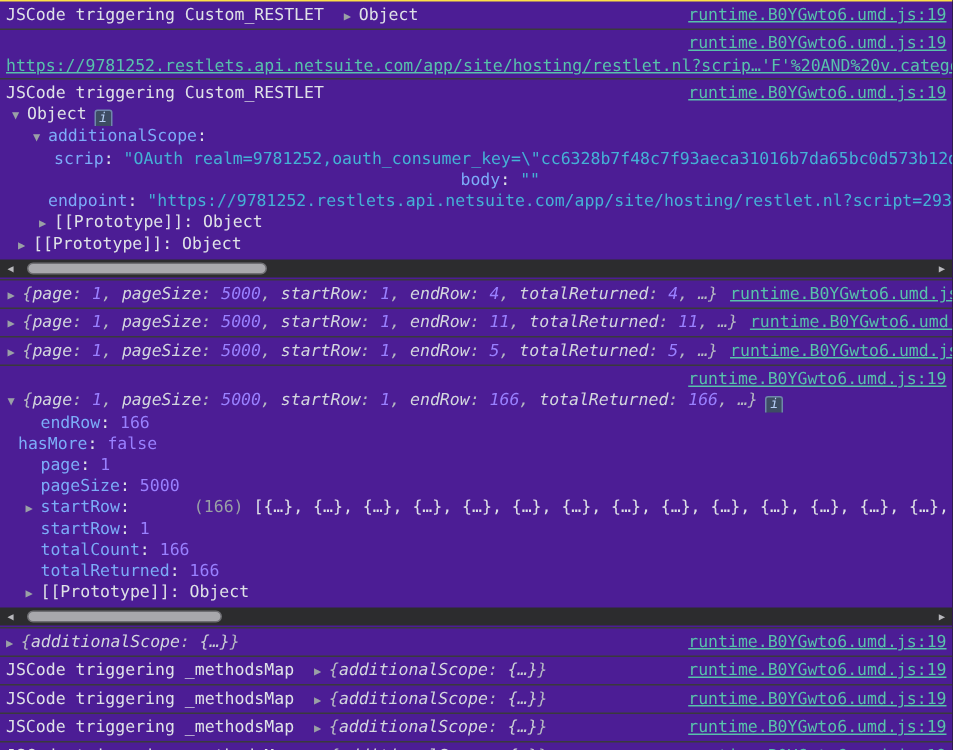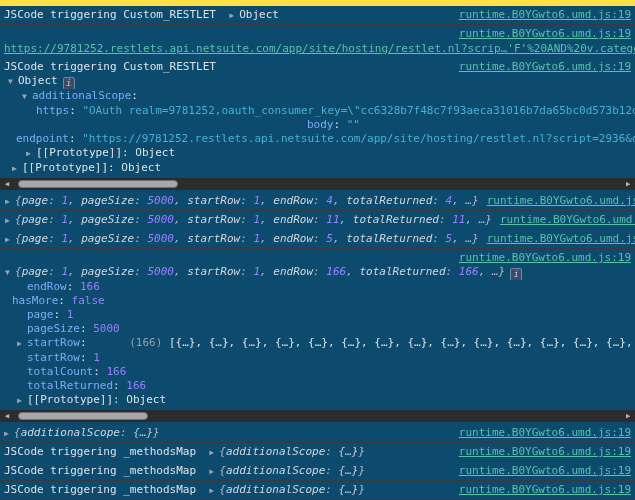--- a/index.html
+++ b/index.html
@@ -1,20 +1,20 @@
 <!DOCTYPE html>
 <html><head>
 <meta charset="utf-8">
 <style>
   html,body{margin:0;padding:0;background:#1a1a1a;}
   #console{
     width:635px;height:500px;box-sizing:border-box;overflow:hidden;
-    background:#0c4a6e;color:#dfe2e7;
+    background:#4c1d95;color:#dfe2e7;
     font-family:"DejaVu Sans Mono","Liberation Mono",monospace;
-    font-size:11px;border-top:6px solid #fde047;
+    font-size:11px;border-top:1px solid #fde047;
   }
   .entry{border-bottom:1px solid #3a3a3c;padding:1px 0;}
   .cline{
     display:flex;align-items:baseline;white-space:pre;overflow:hidden;
     line-height:15px;padding:0 4px;
   }
   .cline.tree{line-height:14px;}
   .spacer{flex:1 1 auto;min-width:8px;}
   .src{color:#58c2ab;text-decoration:underline;flex:0 0 auto;}
   .tok-t{color:#dfe2e7;}
@@ -48,23 +48,23 @@
       <div class="cline"><span class="tok-t">JSCode triggering Custom_RESTLET  </span><span class="tri">▶</span><span class="tok-t">Object</span><span class="spacer"></span><span class="src">runtime.B0YGwto6.umd.js:19</span></div>
     </div>
     <div class="entry">
       <div class="cline"><span class="spacer"></span><span class="src">runtime.B0YGwto6.umd.js:19</span></div>
       <div class="cline"><span class="tok-link">https://9781252.restlets.api.netsuite.com/app/site/hosting/restlet.nl?scrip…'F'%20AND%20v.category%20IN%20(…</span></div>
     </div>
     <div class="entry">
       <div class="cline"><span class="tok-t">JSCode triggering Custom_RESTLET</span><span class="spacer"></span><span class="src">runtime.B0YGwto6.umd.js:19</span></div>
       <div class="cline tree" style="padding-left: 8px;"><span class="tri">▼</span><span class="tok-t">Object</span><span class="badge">i</span></div>
       <div class="cline tree" style="padding-left: 22px;"><span class="tri">▼</span><span class="tok-k">additionalScope</span><span class="tok-t">:</span></div>
-      <div class="cline tree" style="padding-left: 36px;"><span class="tok-k">https</span><span class="tok-t">: </span><span class="tok-s">"OAuth realm=9781252,oauth_consumer_key=\"cc6328b7f48c7f93aeca31016b7da65bc0d573b12d38c896d6bcd6</span></div>
+      <div class="cline tree" style="padding-left: 36px;"><span class="tok-k">scrip</span><span class="tok-t">: </span><span class="tok-s">"OAuth realm=9781252,oauth_consumer_key=\"cc6328b7f48c7f93aeca31016b7da65bc0d573b12d38c896d6bcd6</span></div>
       <div class="cline tree" style="padding-left: 36px; justify-content: center;"><span class="tok-k">body</span><span class="tok-t">: </span><span class="tok-s">""</span></div>
-      <div class="cline tree" style="padding-left: 16px;"><span class="tok-k">endpoint</span><span class="tok-t">: </span><span class="tok-s">"https://9781252.restlets.api.netsuite.com/app/site/hosting/restlet.nl?script=2936&amp;deploy=1&amp;</span></div>
+      <div class="cline tree" style="padding-left: 32px;"><span class="tok-k">endpoint</span><span class="tok-t">: </span><span class="tok-s">"https://9781252.restlets.api.netsuite.com/app/site/hosting/restlet.nl?script=2936&amp;deploy=1&amp;</span></div>
       <div class="cline tree" style="padding-left: 26px;"><span class="tri">▶</span><span class="tok-t">[[Prototype]]: Object</span></div>
       <div class="cline tree" style="padding-left: 12px;"><span class="tri">▶</span><span class="tok-t">[[Prototype]]: Object</span></div>
       <div class="hscroll">
         <span class="hs-arrow hs-left">◀</span>
         <div class="hs-thumb" style="left: 18px; width: 160px;"></div>
         <span class="hs-arrow hs-right">▶</span>
       </div>
     </div>
     <div class="entry">
       <div class="cline" style="padding-left: 5px;"><span class="tri">▶</span><span class="pv"><span class="pv-p">{</span><span class="pv-k">page</span><span class="pv-p">: </span><span class="pv-n">1</span><span class="pv-p">, </span><span class="pv-k">pageSize</span><span class="pv-p">: </span><span class="pv-n">5000</span><span class="pv-p">, </span><span class="pv-k">startRow</span><span class="pv-p">: </span><span class="pv-n">1</span><span class="pv-p">, </span><span class="pv-k">endRow</span><span class="pv-p">: </span><span class="pv-n">4</span><span class="pv-p">, </span><span class="pv-k">totalReturned</span><span class="pv-p">: </span><span class="pv-n">4</span><span class="pv-p">, …}</span></span><span class="spacer"></span><span class="src">runtime.B0YGwto6.umd.js:19</span></div>

